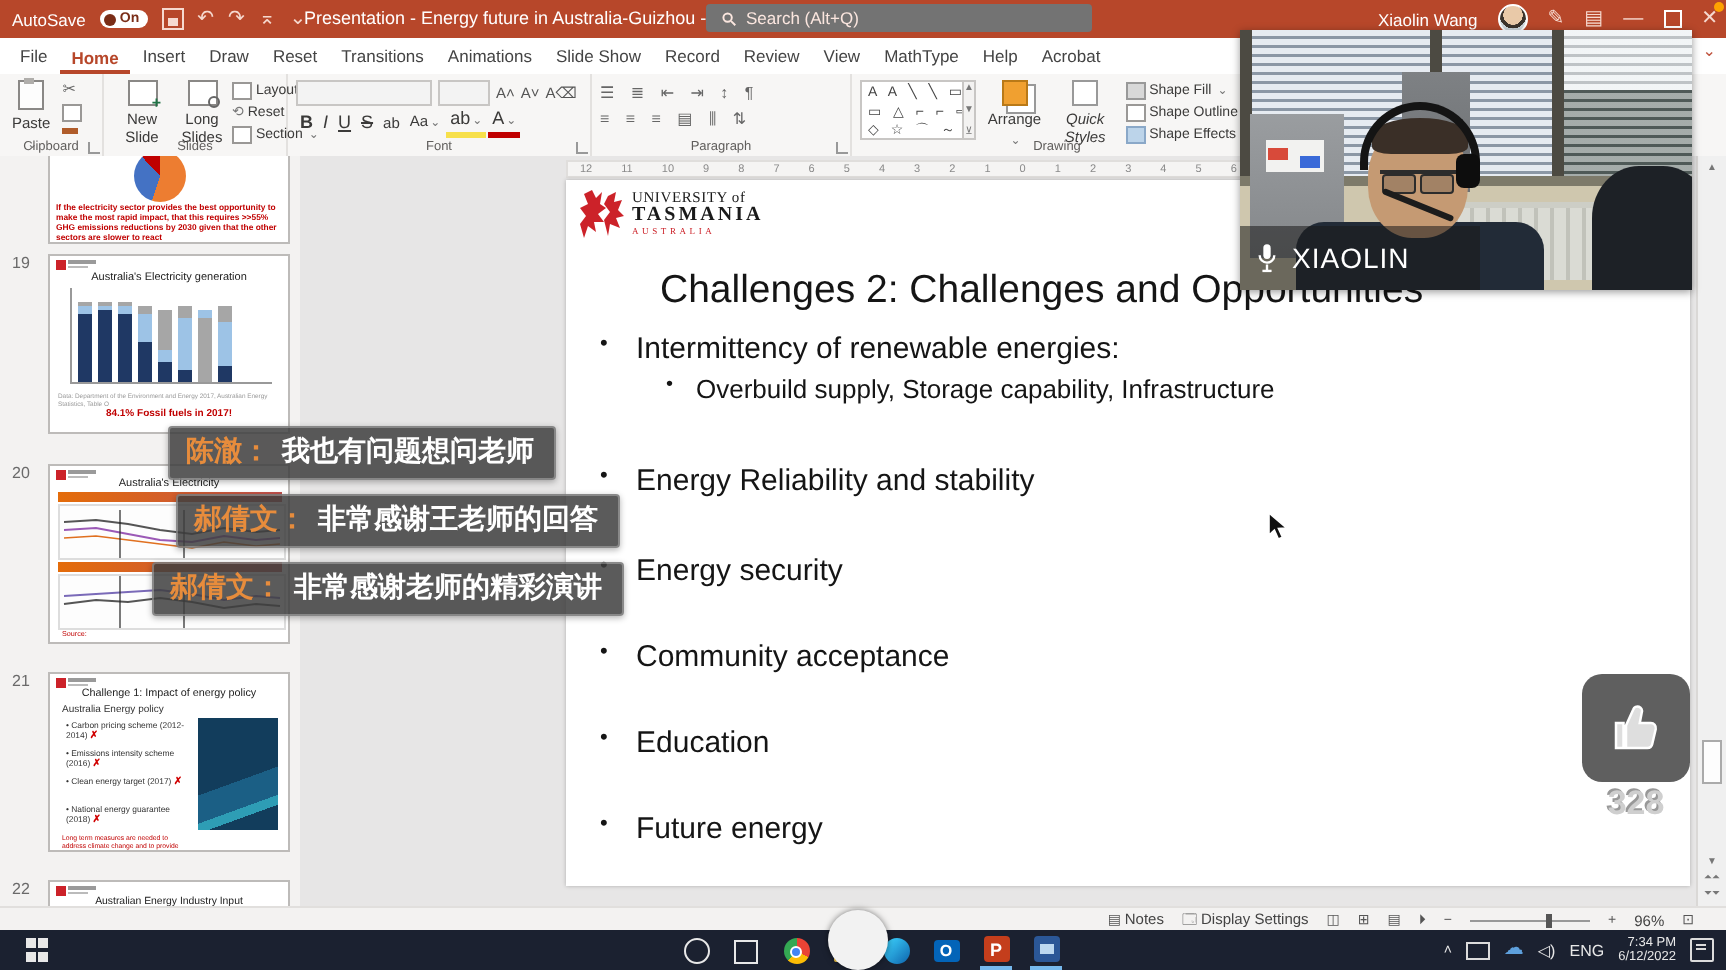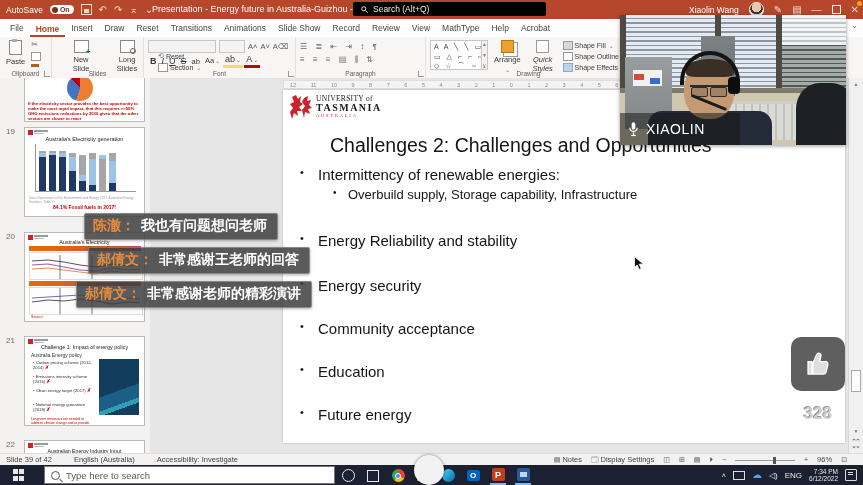--- a/index.html
+++ b/index.html
@@ -9,21 +9,21 @@
   .titlebar{position:absolute;left:0;top:0;width:863px;height:19px;background:#b7472a;color:#fff;}
   .tb-left{position:absolute;left:6px;top:0;height:19px;display:flex;align-items:center;gap:7px;font-size:8.5px;}
   .tb-toggle{display:inline-flex;align-items:center;gap:2px;background:#fff;color:#7a2d17;border-radius:6px;
              padding:0 4px 0 2px;height:9px;font-size:7px;font-weight:bold;}
   .tb-knob{width:6px;height:6px;border-radius:50%;background:#7a2d17;display:inline-block;}
   .tb-ic{color:#f6d9cf;font-size:10px;line-height:19px;}
   .ic-save{width:9px;height:9px;border:1px solid #f6d9cf;position:relative;display:inline-block;}
   .ic-save:after{content:"";position:absolute;left:2px;top:4px;width:5px;height:4px;background:#f6d9cf;}
   .tb-title{position:absolute;left:152px;top:0;line-height:19px;font-size:9px;color:#fff;white-space:nowrap;}
   .tb-title-chev:after{content:"⌄";font-size:8px;color:#f3cfc4;margin-left:3px;}
-  .tb-search{position:absolute;left:353px;top:2px;width:185px;height:14px;background:#000000;border-radius:2px;
+  .tb-search{position:absolute;left:353px;top:2px;width:185px;height:14px;background:#737373;border-radius:2px;
              display:flex;align-items:center;gap:5px;padding-left:8px;font-size:8.5px;color:#fbe6df;}
   .tb-right{position:absolute;right:4px;top:0;height:19px;display:flex;align-items:center;gap:10px;font-size:8.5px;}
   .tb-avatar{width:13px;height:13px;border-radius:50%;background:radial-gradient(circle at 50% 35%,#e9c9a8 0 45%,#3c332c 46% 62%,#cfd8de 63%);border:1px solid #fff;}
   .tb-restore{width:7px;height:7px;border:1px solid #fff;display:inline-block;}
   .tb-dot{position:absolute;right:1px;top:1px;width:5px;height:5px;border-radius:50%;background:#ffa200;}
   
   .tabrow{position:absolute;left:0;top:19px;width:863px;height:18px;background:#fff;display:flex;align-items:flex-end;
           padding-left:4px;box-sizing:border-box;}
   .tab{font-size:8.5px;color:#444;padding:0 6px 4px 6px;white-space:nowrap;}
   .tab.active{color:#b7472a;font-weight:bold;border-bottom:2.5px solid #b7472a;padding-bottom:1.5px;}
@@ -175,21 +175,21 @@
   .v-tag{position:absolute;left:0;top:98px;width:120px;height:32px;background:rgba(25,25,25,.55);
          display:flex;align-items:center;gap:7px;padding-left:8px;box-sizing:border-box;}
   .v-tag span{color:#fff;font-size:14px;letter-spacing:.5px;}
   .chatbubble{position:absolute;background:rgba(62,62,62,.85);border:1px solid rgba(255,255,255,.28);border-radius:2px;
               padding:3px 10px 4px 8px;font-size:14px;font-weight:600;white-space:nowrap;z-index:70;
               box-shadow:0 1px 3px rgba(0,0,0,.3);}
   .chatbubble .nm{color:#e78c3c;margin-right:6px;}
   .chatbubble .tx{color:#fff;}
   .reaction-tile{position:absolute;left:791px;top:337px;width:54px;height:54px;background:#5f5f5f;border-radius:10px;
                  display:flex;align-items:center;justify-content:center;z-index:40;}
-  .reaction-count{position:absolute;left:786px;top:404px;width:64px;text-align:center;font-size:17px;font-weight:bold;
+  .reaction-count{position:absolute;left:786px;top:392px;width:64px;text-align:center;font-size:17px;font-weight:bold;
                   color:#cfcfcf;text-shadow:-1px -1px 0 #989898,1px 1px 0 #fff;z-index:40;}
   .float-circle{position:absolute;left:414px;top:455px;width:30px;height:30px;border-radius:50%;background:#f2f2f2;
                 box-shadow:0 0 3px rgba(0,0,0,.5);z-index:90;}
   .cursor{position:absolute;left:634px;top:256px;z-index:95;}
 </style>
 </head>
 <body>
 
 <div id="app">
 
@@ -255,21 +255,21 @@
           <span>✂</span>
           <span class="mini-ic"></span>
           <span style="width:8px;height:3px;background:#b05c2a;display:inline-block;"></span>
         </span>
       </div>
       <div class="rlabel">Clipboard</div>
       <span class="rlaunch"></span>
     </div>
 
     <div class="rgroup" style="width:92px;">
-      <div style="display:flex;gap:16px;margin-left:10px;">
+      <div style="display:flex;gap:0;">
         <span class="bigbtn dd">
             <span class="ic-slide plus"></span>
             <span style="width:26px;text-align:center;">New Slide</span>
           </span>
         <span class="bigbtn">
             <span class="ic-slide mag"></span>
             <span style="width:26px;text-align:center;">Long Slides</span>
           </span>
         <span style="display:flex;flex-direction:column;justify-content:flex-start;gap:1px;">
           <span class="minirow dd">
@@ -529,25 +529,20 @@
     <div class="vs-arrow">▲</div>
     <div class="vs-thumb"></div>
     <div class="vs-bottom">
       <div>▼</div>
       <div>⏶⏶</div>
       <div>⏷⏷</div>
     </div>
   </div>
 
   <div class="statusbar">
-    <div class="sb-l">
-      <span>Slide 39 of 42</span>
-      <span>English (Australia)</span>
-      <span>Accessibility: Investigate</span>
-    </div>
     <div class="sb-r">
       <span><span class="sb-ic">▤ </span><span>Notes</span></span>
       <span><span class="sb-ic">🗔 </span><span>Display Settings</span></span>
       <span class="sb-ic">◫</span>
       <span class="sb-ic">⊞</span>
       <span class="sb-ic">▤</span>
       <span class="sb-ic">⏵</span>
       <span class="sb-ic">−</span>
       <span class="sb-slider">
           <i></i>
@@ -558,24 +553,20 @@
     </div>
   </div>
 
   <div class="taskbar">
     <span class="start">
         <i></i>
         <i></i>
         <i></i>
         <i></i>
       </span>
-    <div class="tsearch">
-      <span class="tmag"></span>
-      <span>Type here to search</span>
-    </div>
     <div class="ticons">
       <span class="ti">
           <span class="ti-cortana"></span>
         </span>
       <span class="ti">
           <span class="ti-task"></span>
         </span>
       <span class="ti">
           <span class="ti-chrome"></span>
         </span>

